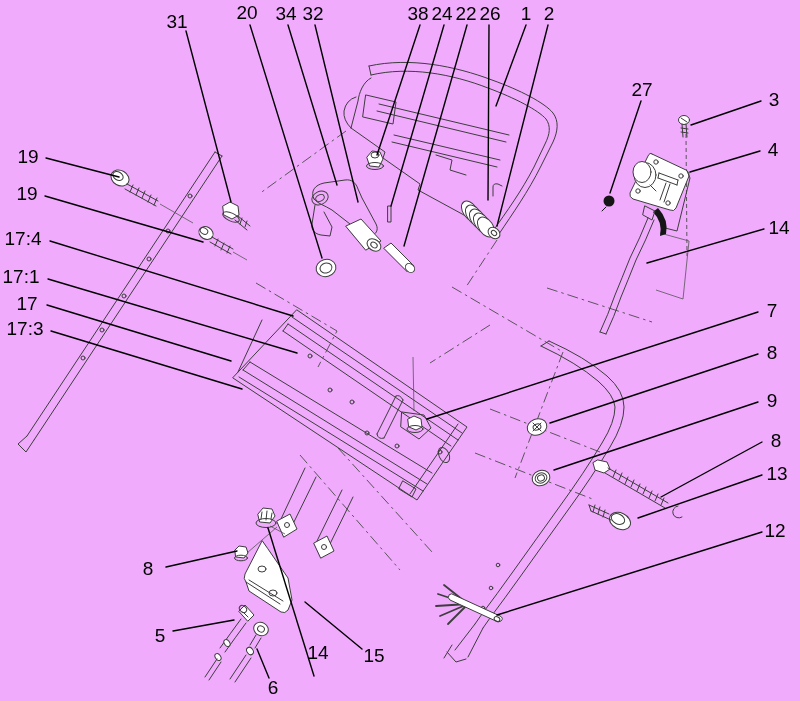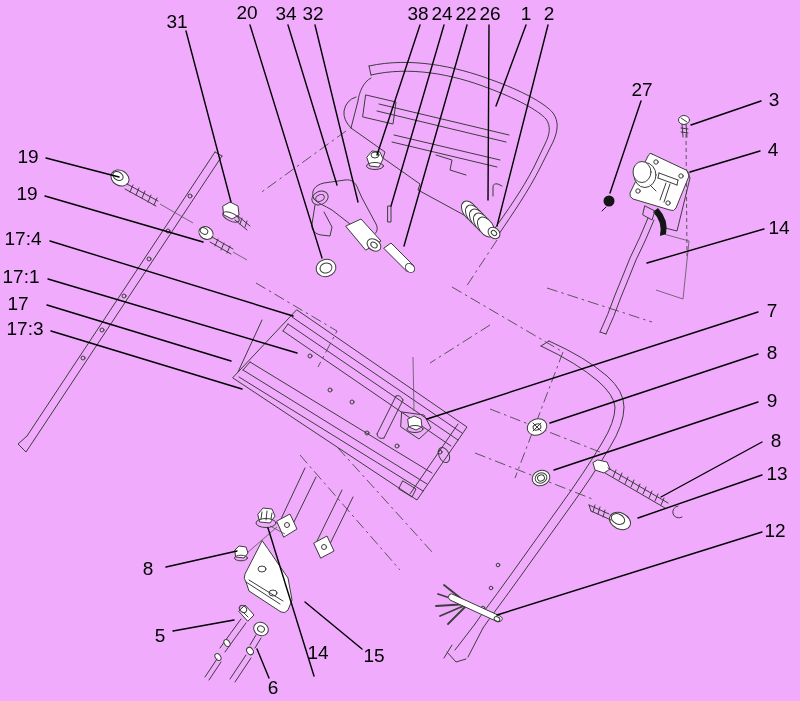--- a/index.html
+++ b/index.html
@@ -301,21 +301,21 @@
   <span class="callout" style="left:526px;top:13px">1</span>
   <span class="callout" style="left:549px;top:13px">2</span>
   <span class="callout" style="left:642px;top:89px">27</span>
   <span class="callout" style="left:774px;top:99px">3</span>
   <span class="callout" style="left:773px;top:149px">4</span>
   <span class="callout" style="left:779px;top:227px">14</span>
   <span class="callout" style="left:28px;top:156px">19</span>
   <span class="callout" style="left:27px;top:193px">19</span>
   <span class="callout" style="left:23px;top:238px">17:4</span>
   <span class="callout" style="left:21px;top:276px">17:1</span>
-  <span class="callout" style="left:18px;top:303px">17</span>
+  <span class="callout" style="left:27px;top:303px">17</span>
   <span class="callout" style="left:25px;top:328px">17:3</span>
   <span class="callout" style="left:772px;top:310px">7</span>
   <span class="callout" style="left:772px;top:352px">8</span>
   <span class="callout" style="left:772px;top:400px">9</span>
   <span class="callout" style="left:776px;top:440px">8</span>
   <span class="callout" style="left:777px;top:473px">13</span>
   <span class="callout" style="left:775px;top:530px">12</span>
   <span class="callout" style="left:148px;top:568px">8</span>
   <span class="callout" style="left:160px;top:635px">5</span>
   <span class="callout" style="left:273px;top:687px">6</span>

